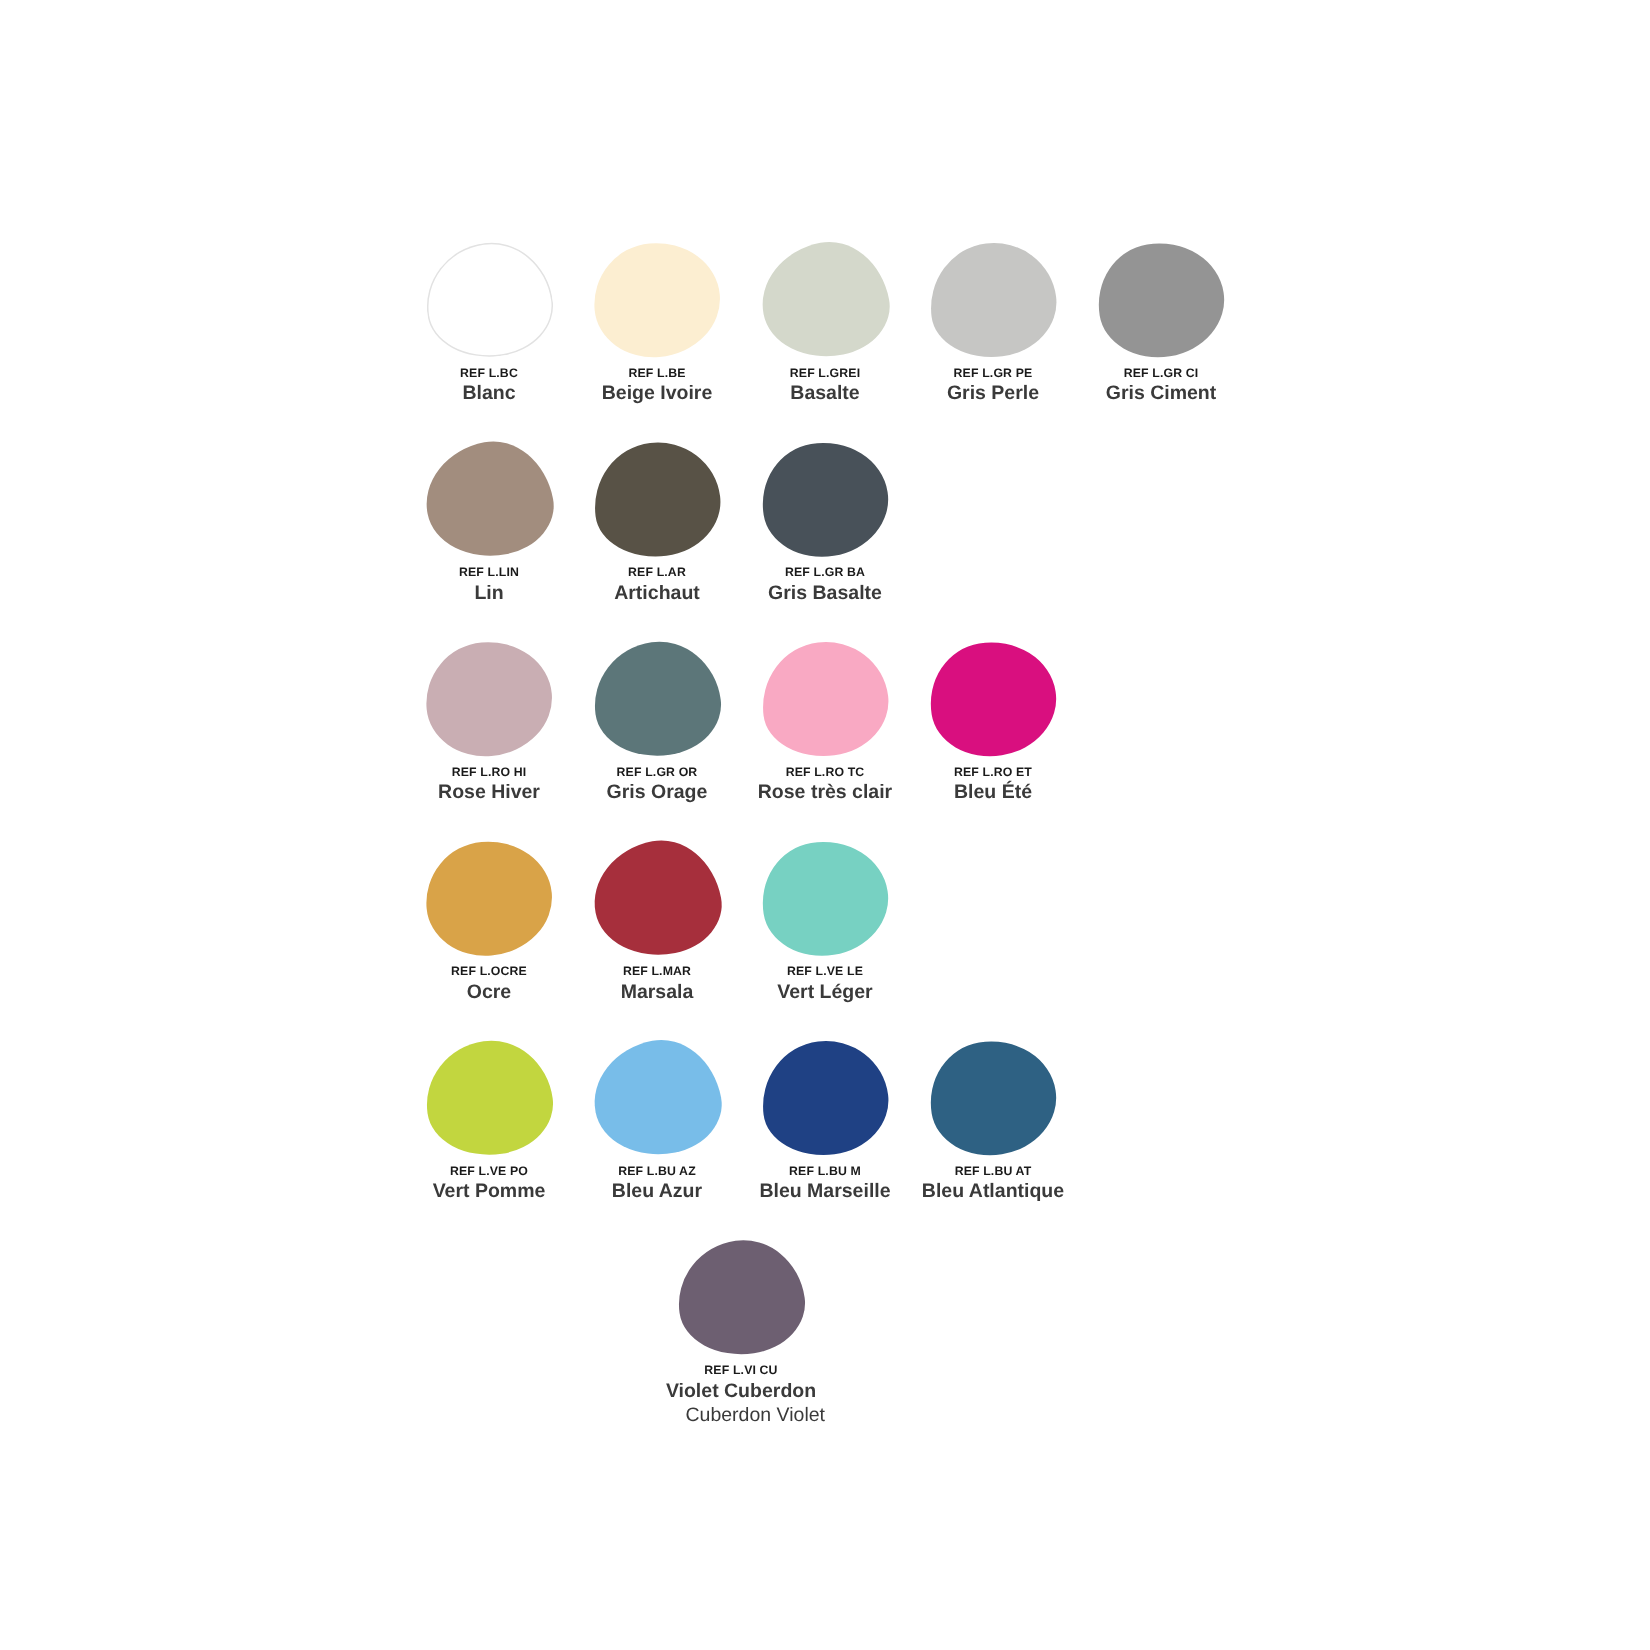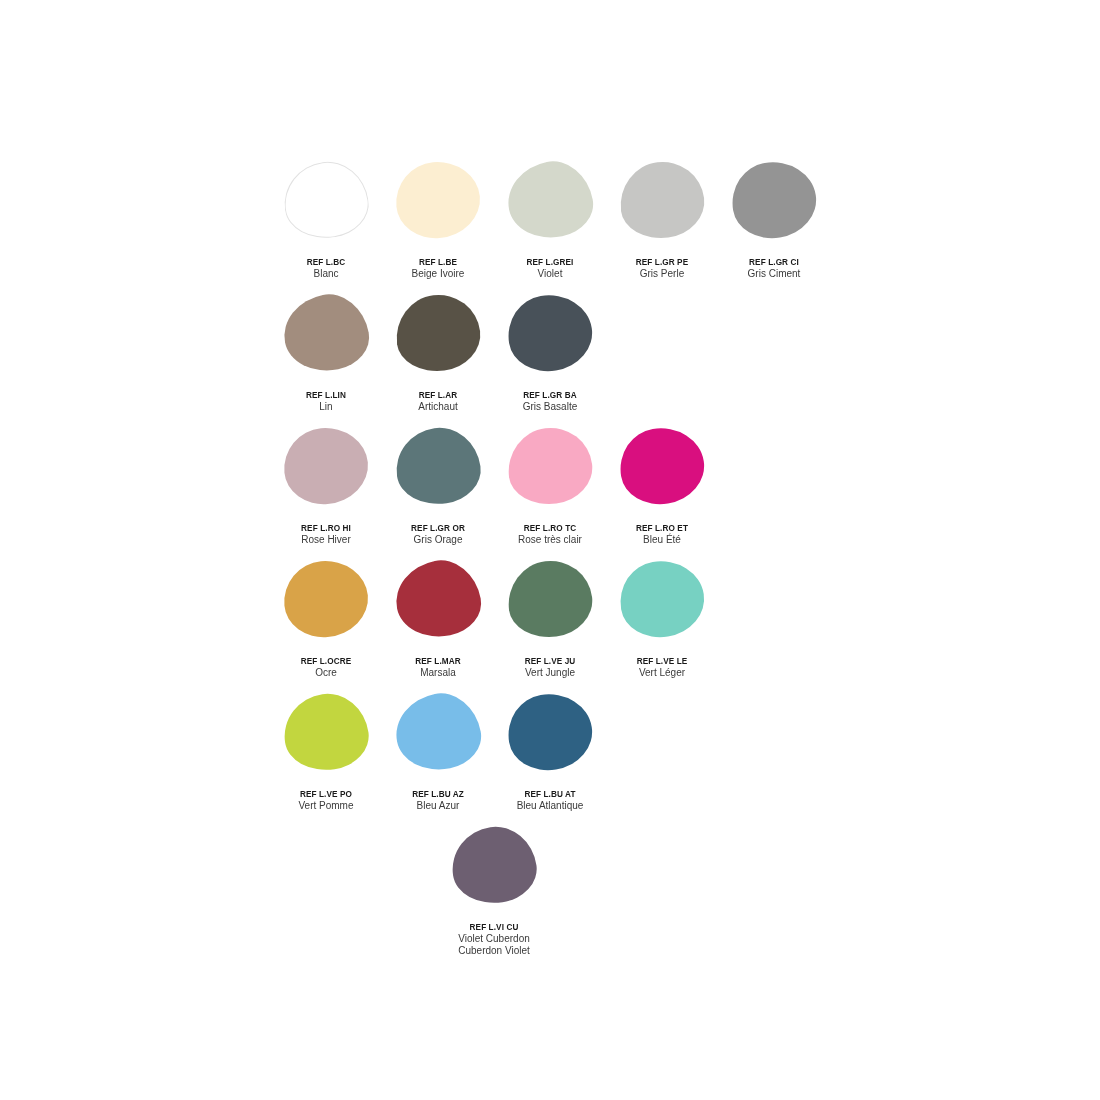--- a/index.html
+++ b/index.html
@@ -69,46 +69,47 @@
     border-radius: 52% 48% 46% 54% / 56% 58% 42% 44%;
     transform: rotate(-8deg);
     background: #cccccc;
   }
 
   .blob.outlined {
     box-shadow: inset 0 0 0 1px #e2e2e2;
   }
 
   .labels {
-    margin-top: 16px;
+    margin-top: 2px;
     text-align: center;
     line-height: 1.22;
     width: 112px;
   }
 
   .ref-code {
     font-size: 8.2px;
     font-weight: bold;
     color: #1a1a1a;
     letter-spacing: 0.1px;
     white-space: nowrap;
   }
 
   .color-name {
-    font-size: 10px;
+    font-size: 13px;
+    font-weight: bold;
+    color: #3a3a3a;
+    white-space: nowrap;
+  }
+
+  .color-name-alt {
+    font-size: 13px;
     font-weight: normal;
     color: #3a3a3a;
     white-space: nowrap;
-  }
-
-  .color-name-alt {
-    font-size: 10px;
-    font-weight: normal;
-    color: #3a3a3a;
-    white-space: nowrap;
+    text-align: right;
   }
 </style>
 </head>
 <body>
 
 <div id="swatch-sheet">
   <div class="grid">
       <div class="swatch-row">
         <div class="swatch-cell">
           <div class="blob-wrap">
@@ -127,21 +128,21 @@
             <div class="ref-code">REF L.BE</div>
             <div class="color-name">Beige Ivoire</div>
           </div>
         </div>
         <div class="swatch-cell">
           <div class="blob-wrap">
             <div class="blob" style="background: rgb(212, 216, 203); border-radius: 55% 45% 44% 56% / 52% 60% 40% 48%; transform: rotate(-11deg);"></div>
           </div>
           <div class="labels">
             <div class="ref-code">REF L.GREI</div>
-            <div class="color-name">Violet</div>
+            <div class="color-name">Basalte</div>
           </div>
         </div>
         <div class="swatch-cell">
           <div class="blob-wrap">
             <div class="blob" style="background: rgb(198, 198, 196); border-radius: 50% 50% 48% 52% / 58% 54% 46% 42%; transform: rotate(-7deg);"></div>
           </div>
           <div class="labels">
             <div class="ref-code">REF L.GR PE</div>
             <div class="color-name">Gris Perle</div>
           </div>
@@ -237,29 +238,20 @@
           <div class="blob-wrap">
             <div class="blob" style="background: rgb(166, 47, 60); border-radius: 55% 45% 44% 56% / 52% 60% 40% 48%; transform: rotate(-11deg);"></div>
           </div>
           <div class="labels">
             <div class="ref-code">REF L.MAR</div>
             <div class="color-name">Marsala</div>
           </div>
         </div>
         <div class="swatch-cell">
           <div class="blob-wrap">
-            <div class="blob" style="background: rgb(90, 123, 97); border-radius: 50% 50% 48% 52% / 58% 54% 46% 42%; transform: rotate(-7deg);"></div>
-          </div>
-          <div class="labels">
-            <div class="ref-code">REF L.VE JU</div>
-            <div class="color-name">Vert Jungle</div>
-          </div>
-        </div>
-        <div class="swatch-cell">
-          <div class="blob-wrap">
             <div class="blob" style="background: rgb(119, 209, 194); border-radius: 46% 54% 50% 50% / 55% 52% 48% 45%; transform: rotate(-9deg);"></div>
           </div>
           <div class="labels">
             <div class="ref-code">REF L.VE LE</div>
             <div class="color-name">Vert Léger</div>
           </div>
         </div>
       </div>
       <div class="swatch-row">
         <div class="swatch-cell">
@@ -271,20 +263,29 @@
             <div class="color-name">Vert Pomme</div>
           </div>
         </div>
         <div class="swatch-cell">
           <div class="blob-wrap">
             <div class="blob" style="background: rgb(120, 189, 233); border-radius: 55% 45% 44% 56% / 52% 60% 40% 48%; transform: rotate(-11deg);"></div>
           </div>
           <div class="labels">
             <div class="ref-code">REF L.BU AZ</div>
             <div class="color-name">Bleu Azur</div>
+          </div>
+        </div>
+        <div class="swatch-cell">
+          <div class="blob-wrap">
+            <div class="blob" style="background: rgb(31, 65, 132); border-radius: 50% 50% 48% 52% / 58% 54% 46% 42%; transform: rotate(-7deg);"></div>
+          </div>
+          <div class="labels">
+            <div class="ref-code">REF L.BU M</div>
+            <div class="color-name">Bleu Marseille</div>
           </div>
         </div>
         <div class="swatch-cell">
           <div class="blob-wrap">
             <div class="blob" style="background: rgb(46, 97, 131); border-radius: 46% 54% 50% 50% / 55% 52% 48% 45%; transform: rotate(-9deg);"></div>
           </div>
           <div class="labels">
             <div class="ref-code">REF L.BU AT</div>
             <div class="color-name">Bleu Atlantique</div>
           </div>

